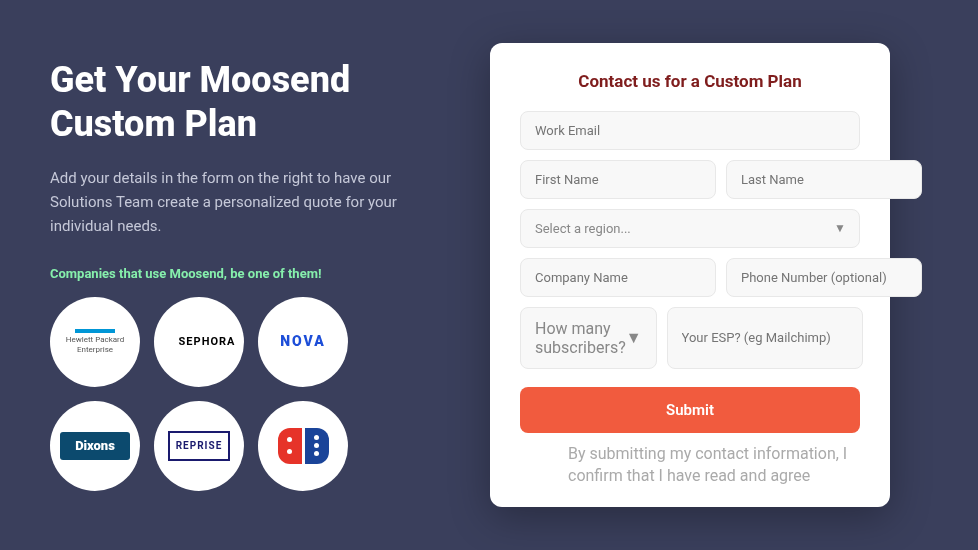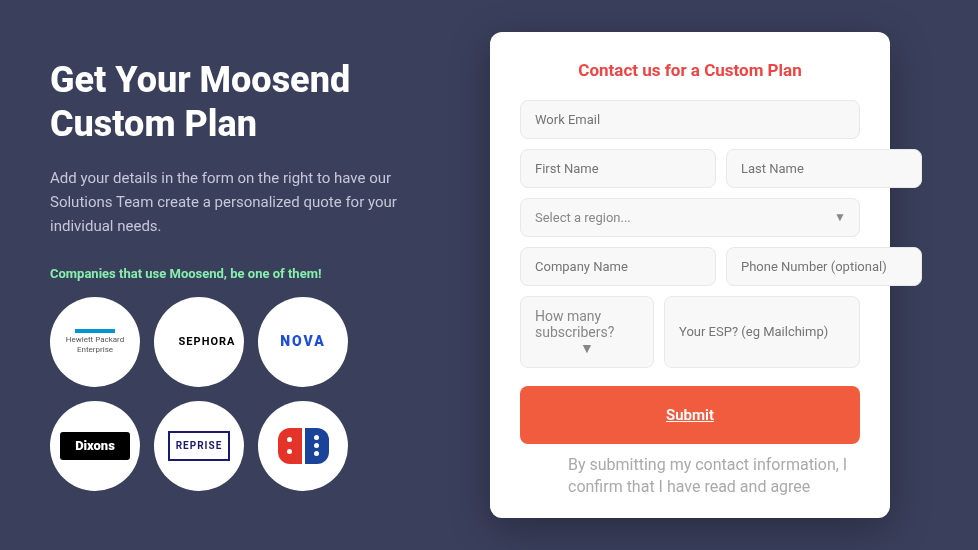--- a/index.html
+++ b/index.html
@@ -67,21 +67,21 @@
       color: #333;
       padding: 4px;
       line-height: 1.2;
     }
     .logo-sephora { font-size: 11px; letter-spacing: 1px; color: #000; margin-left: 16px; }
     .logo-nova { font-size: 14px; font-weight: 900; color: #1d4ed8; letter-spacing: 2px; }
     .logo-dixons {
       font-size: 13px;
       font-weight: 900;
       color: white;
-      background: #000000;
+      background: #0c4a6e;
       width: 70px;
       height: 28px;
       display: flex;
       align-items: center;
       justify-content: center;
       border-radius: 3px;
     }
     .logo-reprise {
       font-size: 10px;
       font-weight: 700;
@@ -144,21 +144,21 @@
       background: white;
       border-radius: 12px;
       padding: 28px 30px 20px;
       max-width: 400px;
       box-shadow: 0 10px 40px rgba(0,0,0,0.3);
     }
     .form-title {
       text-align: center;
       font-size: 17px;
       font-weight: 700;
-      color: #ef4444;
+      color: #7f1d1d;
       margin-bottom: 20px;
     }
     .form-row {
       display: flex;
       gap: 10px;
       margin-bottom: 10px;
     }
     .form-input {
       flex: 1;
       padding: 11px 14px;
@@ -200,45 +200,43 @@
       font-size: 12px;
     }
     .dropdown-wrapper {
       position: relative;
     }
     .dropdown-btn {
       width: 100%;
       padding: 11px 14px;
       border: 1.5px solid #e8e8e8;
       border-radius: 8px;
-      font-size: 14px;
+      font-size: 16px;
       color: #888;
       background: #f8f8f8;
       text-align: left;
       cursor: pointer;
       display: flex;
       align-items: center;
       justify-content: space-between;
       font-family: inherit;
-      flex-direction: column;
     }
     .submit-btn {
       width: 100%;
-      padding: 20px;
+      padding: 14px;
       background: #f15b3e;
       color: white;
       border: none;
       border-radius: 8px;
       font-size: 15px;
       font-weight: 600;
       cursor: pointer;
       margin-top: 8px;
       margin-bottom: 10px;
       font-family: inherit;
-      text-decoration: underline;
     }
     .form-note {
       font-size: 16px;
       color: #aaa;
       text-align: left;
       line-height: 1.4;
       margin-left: 48px;
     }
   </style>
 </head>

